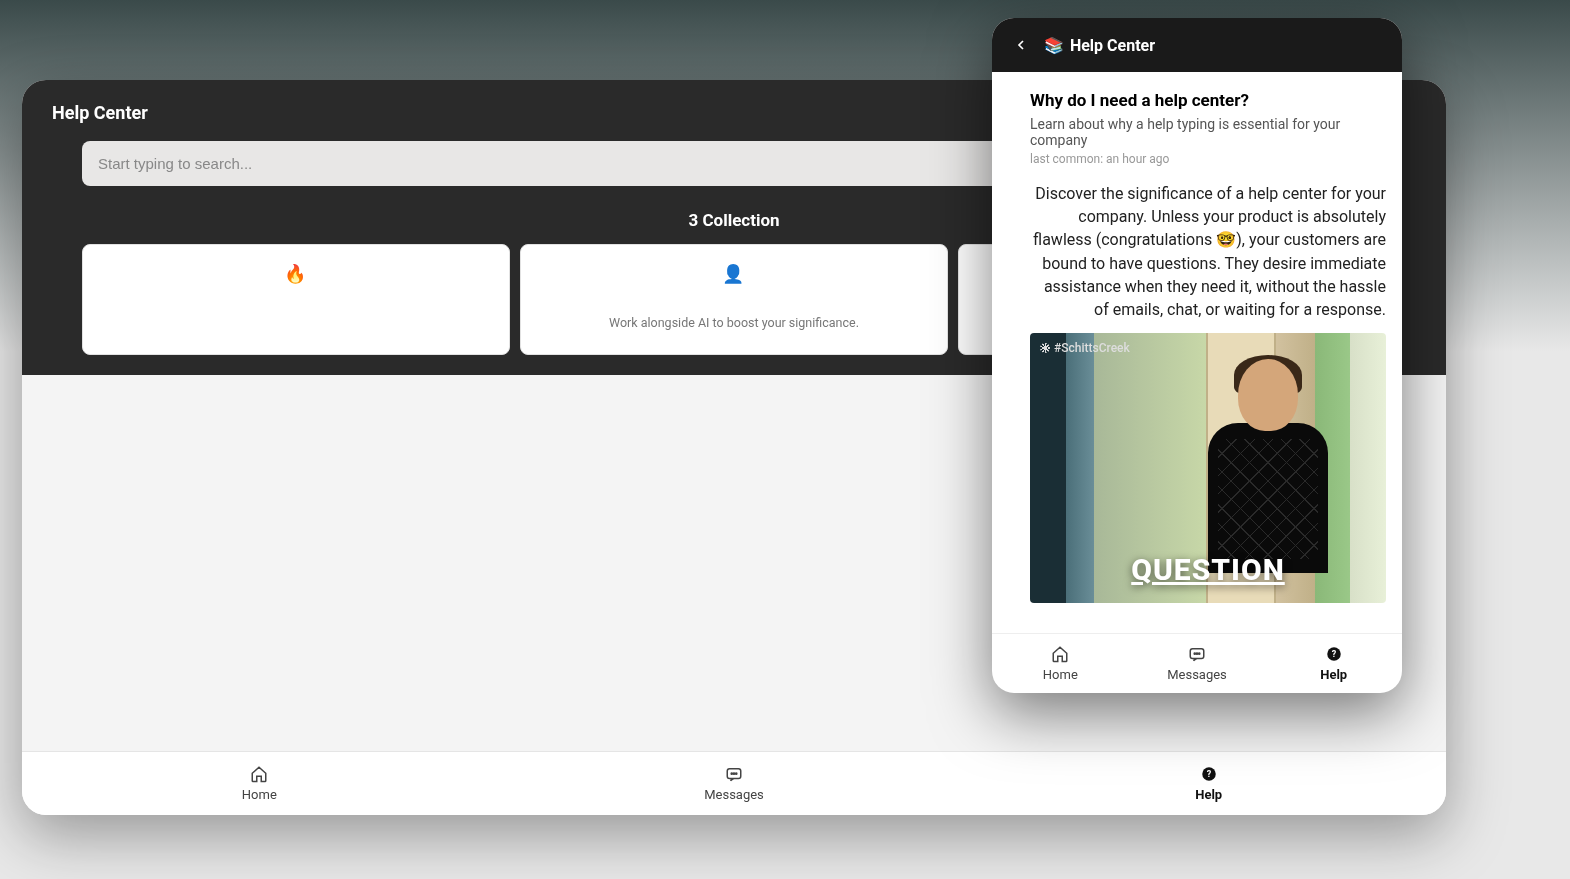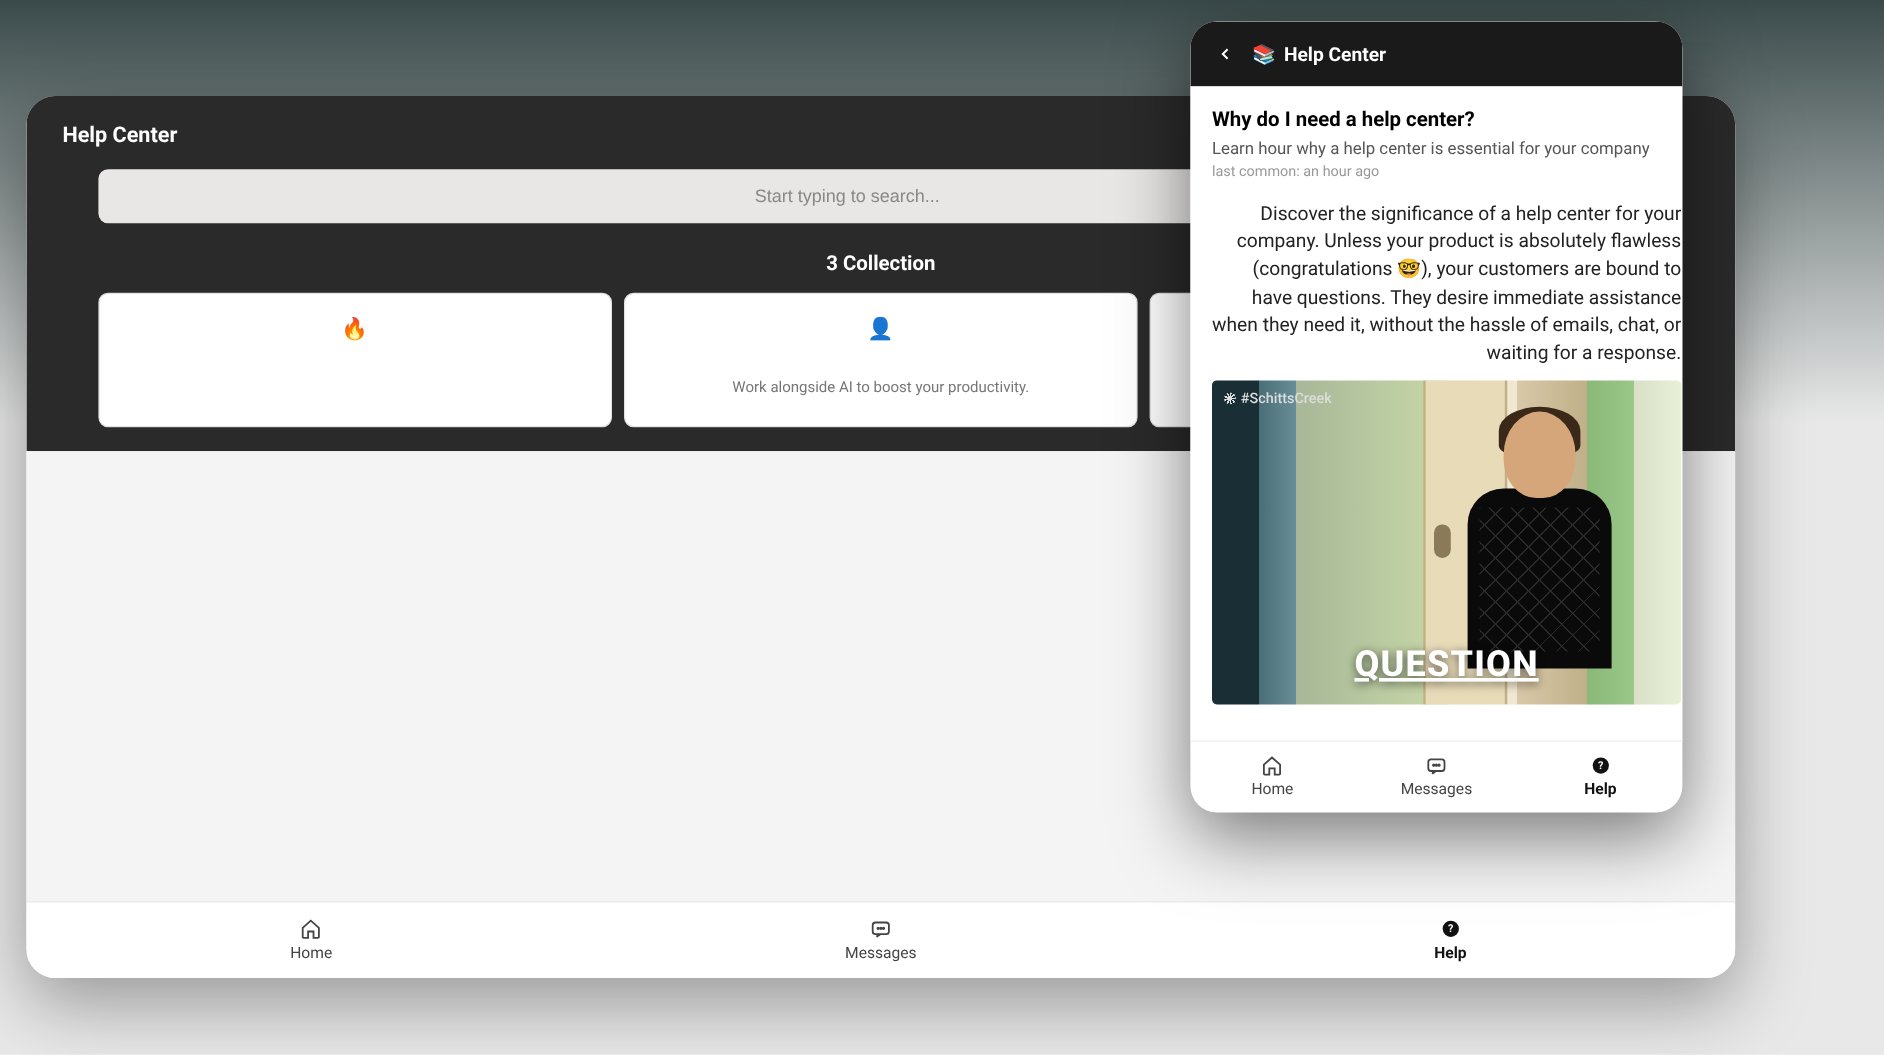--- a/index.html
+++ b/index.html
@@ -41,21 +41,20 @@
     gap: 10px;
   }
   .main-search {
     flex: 1;
     background: #e8e7e6;
     border: none;
     border-radius: 8px;
     padding: 14px 16px;
     font-size: 15px;
     color: #555;
-    text-align: center;
   }
   .main-search::placeholder { color: #888; }
   .search-btn {
     width: 46px;
     background: #f4f3f2;
     border: none;
     border-radius: 8px;
     display: flex; align-items: center; justify-content: center;
     cursor: pointer;
   }
@@ -130,24 +129,25 @@
     align-items: center;
     gap: 12px;
   }
   .float-back {
     width: 22px; height: 22px;
     display: flex; align-items: center; justify-content: center;
     cursor: pointer;
   }
   .float-title { font-weight: 700; font-size: 16px; display: flex; align-items: center; gap: 6px; }
   .float-body {
-    padding: 18px 1px 18px 18px;
+    padding: 18px 16px 18px 18px;
     background: #fff;
     max-height: 590px;
     overflow: hidden;
+    margin-left: 20px;
   }
   .article-title { font-weight: 700; font-size: 17px; margin-bottom: 6px; }
   .article-sub { font-size: 14px; color: #555; margin-bottom: 4px; }
   .article-meta { font-size: 12px; color: #999; margin-bottom: 16px; }
   .article-text { font-size: 16px; color: #222; line-height: 1.45; margin-bottom: 12px; text-align: right; }
   .article-image {
     width: 100%;
     height: 270px;
     border-radius: 4px;
     margin-bottom: 12px;
@@ -248,21 +248,21 @@
     </div>
     <div class="collections-label">3 Collection</div>
     <div class="cards-row">
       <div class="card">
         <div class="card-emoji">🔥</div>
         <div class="card-title">GPT Chatbot</div>
       </div>
       <div class="card">
         <div class="card-emoji">👤</div>
         <div class="card-title">AI-enhanced workspace</div>
-        <div class="card-desc">Work alongside AI to boost your productivity.</div>
+        <div class="card-desc">Work alongside AI to boost your significance.</div>
       </div>
       <div class="card">
         <div class="card-emoji"></div>
         <div class="card-title"></div>
         <div class="card-desc"></div>
       </div>
     </div>
   </div>
   <div class="main-body"></div>
   <div class="bottom-nav-main">
@@ -299,21 +299,21 @@
           <polyline points="15 18 9 12 15 6"></polyline>
         </svg>
     </div>
     <div class="float-title">
       <span>📚</span>
       <span>Help Center</span>
     </div>
   </div>
   <div class="float-body">
     <div class="article-title">Why do I need a help center?</div>
-    <div class="article-sub">Learn hour why a help center is essential for your company</div>
+    <div class="article-sub">Learn about why a help typing is essential for your company</div>
     <div class="article-meta">last common: an hour ago</div>
     <div class="article-text">
       <span>Discover the significance of a help center for your company. Unless your product is absolutely flawless (congratulations </span><span>🤓</span><span>), your customers are bound to have questions. They desire immediate assistance when they need it, without the hassle of emails, chat, or waiting for a response.</span>
     </div>
     <div class="article-image">
       <div class="img-watermark">#SchittsCreek</div>
       <div class="img-door"></div>
       <div class="img-knob"></div>
       <div class="img-person">
         <div class="img-torso"></div>

